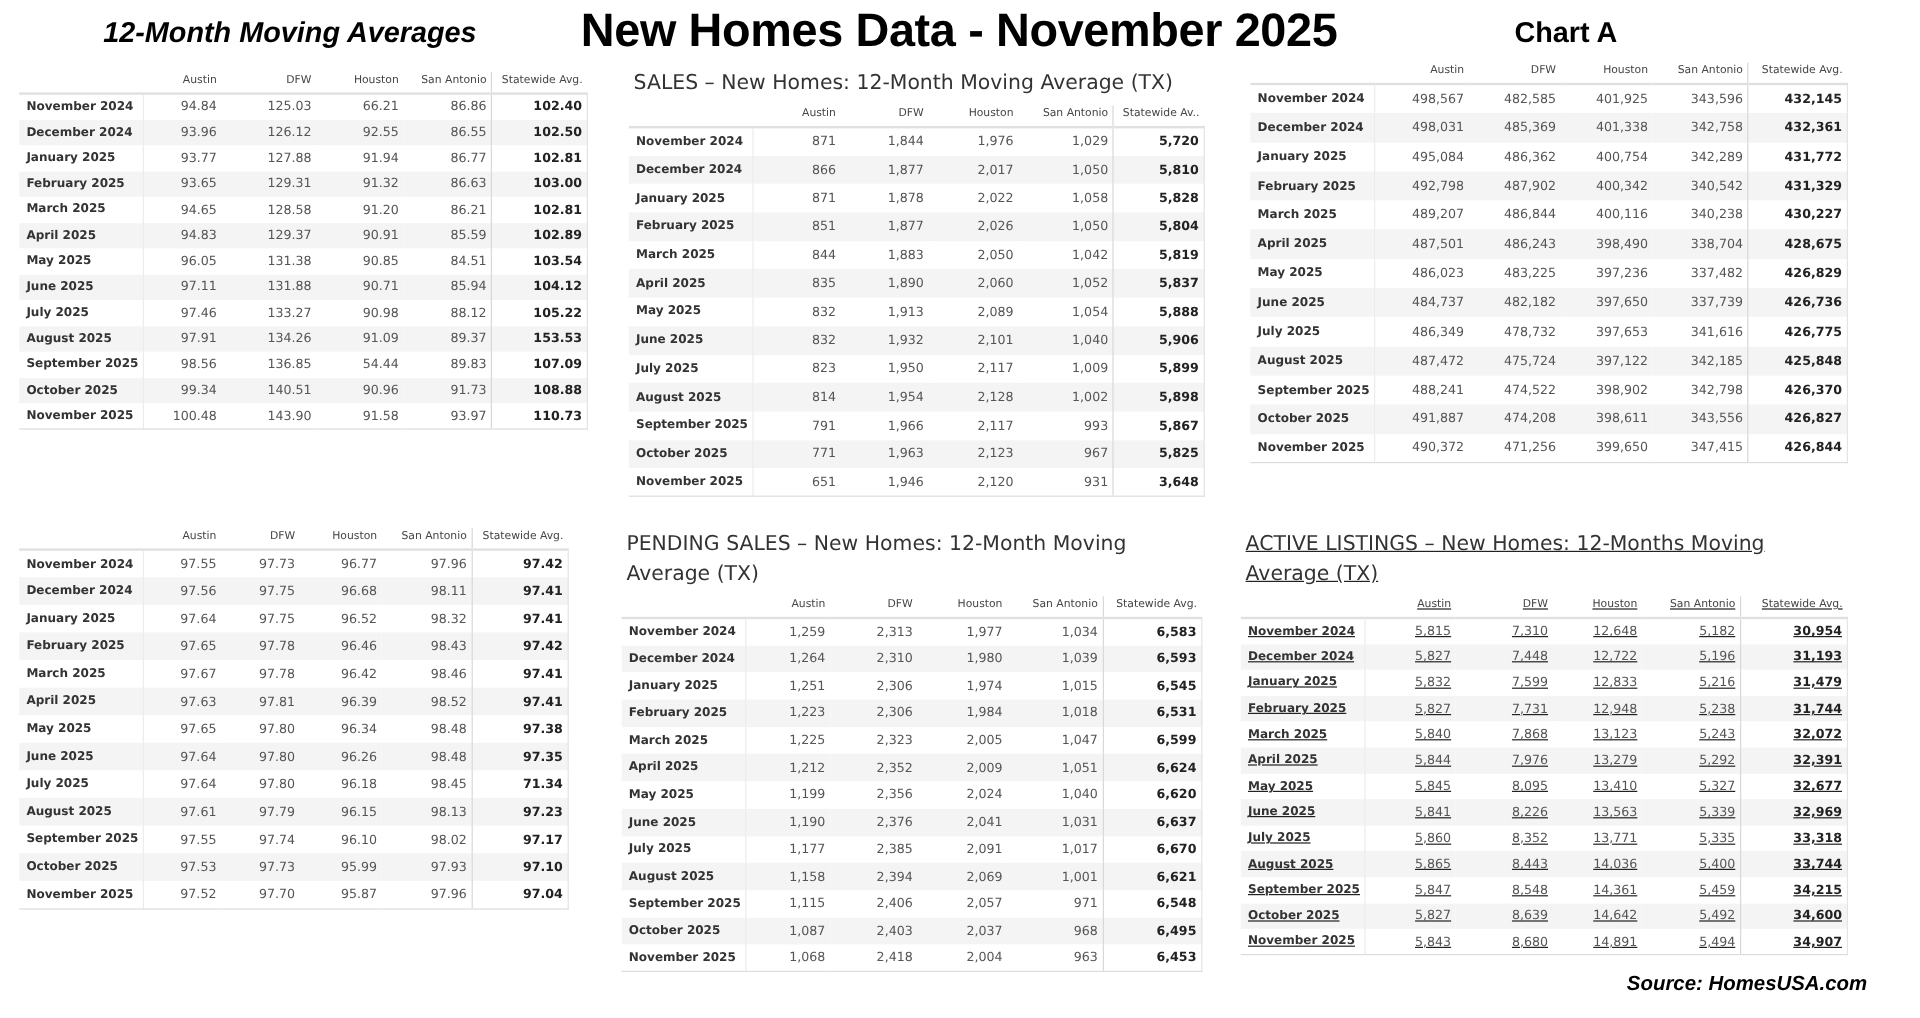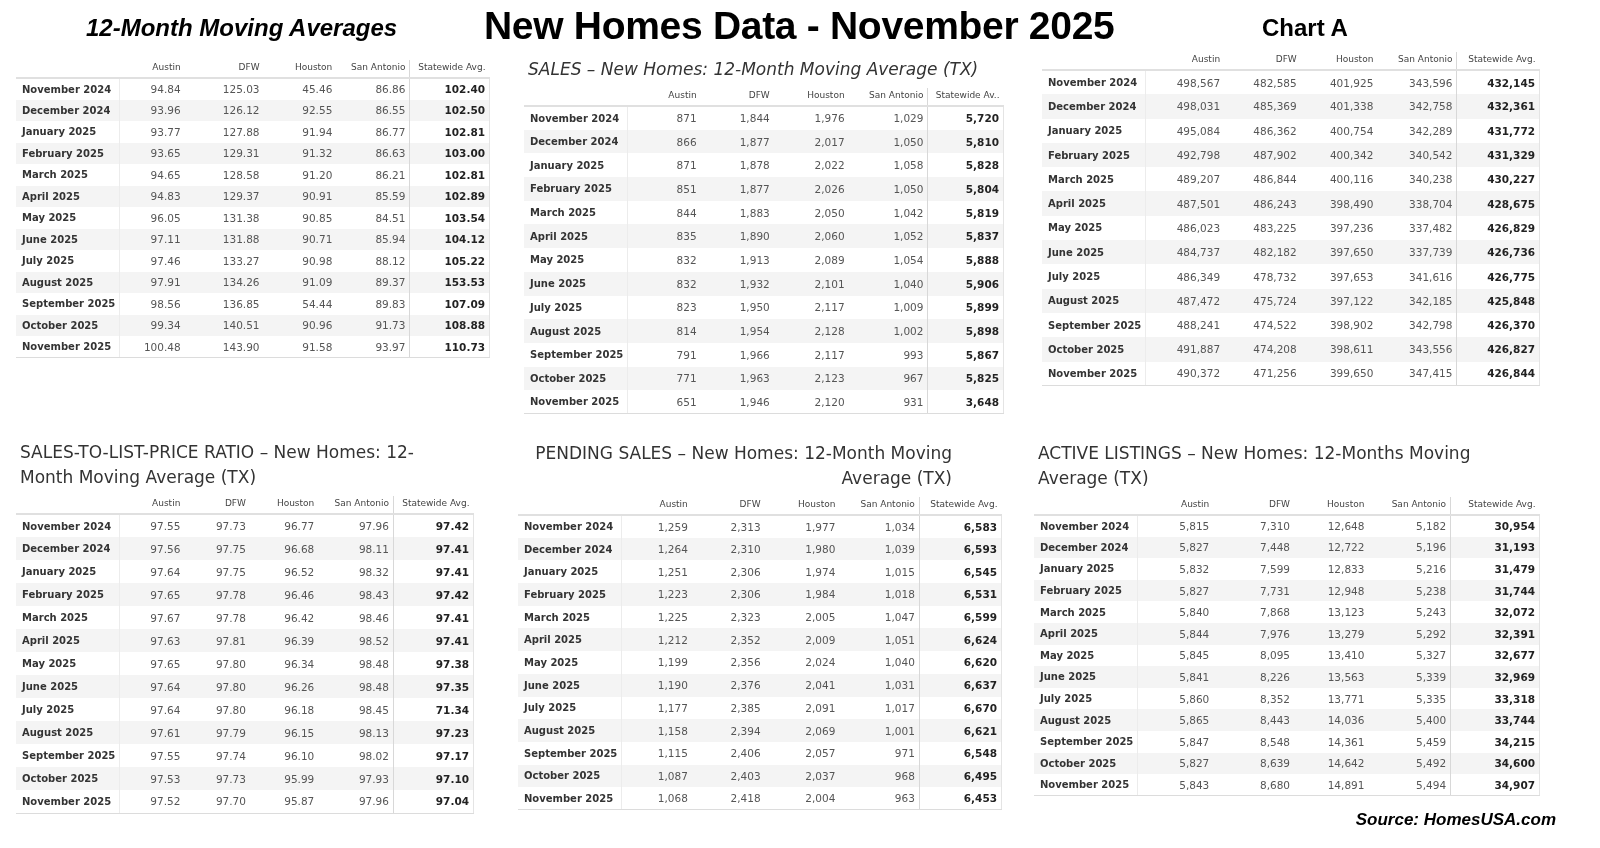--- a/index.html
+++ b/index.html
@@ -38,21 +38,21 @@
             <th style="width: 72px;">Houston</th>
             <th style="width: 68px;">San Antonio</th>
             <th class="sw" style="width: 72px;">Statewide Avg.</th>
           </tr>
         </thead>
         <tbody>
           <tr style="height: 21.5px;">
             <td class="lbl">November 2024</td>
             <td>94.84</td>
             <td>125.03</td>
-            <td>45.46</td>
+            <td>66.21</td>
             <td>86.86</td>
             <td class="sw">102.40</td>
           </tr>
           <tr class="alt" style="height: 21.5px;">
             <td class="lbl">December 2024</td>
             <td>93.96</td>
             <td>126.12</td>
             <td>92.55</td>
             <td>86.55</td>
             <td class="sw">102.50</td>
@@ -142,21 +142,21 @@
             <td>100.48</td>
             <td>143.90</td>
             <td>91.58</td>
             <td>93.97</td>
             <td class="sw">110.73</td>
           </tr>
         </tbody>
       </table>
     </div>
     <div class="panel" style="left: 524px; top: 57px; width: 480px;">
-      <div class="panel-title" style="width: 470px; font-style: italic;">SALES – New Homes:  12-Month Moving Average (TX)</div>
+      <div class="panel-title" style="width: 470px;">SALES – New Homes:  12-Month Moving Average (TX)</div>
       <table style="width: 480px;">
         <thead>
           <tr>
             <th style="width: 96px;"></th>
             <th style="width: 76px;">Austin</th>
             <th style="width: 76px;">DFW</th>
             <th style="width: 76px;">Houston</th>
             <th style="width: 76px;">San Antonio</th>
             <th class="sw" style="width: 68px;">Statewide Av..</th>
           </tr>
@@ -383,21 +383,20 @@
             <td>490,372</td>
             <td>471,256</td>
             <td>399,650</td>
             <td>347,415</td>
             <td class="sw">426,844</td>
           </tr>
         </tbody>
       </table>
     </div>
     <div class="panel" style="left: 16px; top: 440px; width: 458px;">
-      <div class="panel-title" style="width: 430px;">SALES-TO-LIST-PRICE RATIO – New Homes:  12-Month Moving Average (TX)</div>
       <table style="width: 458px;">
         <thead>
           <tr>
             <th style="width: 92px;"></th>
             <th style="width: 72px;">Austin</th>
             <th style="width: 74px;">DFW</th>
             <th style="width: 74px;">Houston</th>
             <th style="width: 74px;">San Antonio</th>
             <th class="sw" style="width: 74px;">Statewide Avg.</th>
           </tr>
@@ -504,21 +503,21 @@
             <td>97.52</td>
             <td>97.70</td>
             <td>95.87</td>
             <td>97.96</td>
             <td class="sw">97.04</td>
           </tr>
         </tbody>
       </table>
     </div>
     <div class="panel" style="left: 518px; top: 441px; width: 484px;">
-      <div class="panel-title" style="width: 430px; text-align: right;">PENDING SALES – New Homes:  12-Month Moving Average (TX)</div>
+      <div class="panel-title" style="width: 430px;">PENDING SALES – New Homes:  12-Month Moving Average (TX)</div>
       <table style="width: 484px;">
         <thead>
           <tr>
             <th style="width: 92px;"></th>
             <th style="width: 74px;">Austin</th>
             <th style="width: 78px;">DFW</th>
             <th style="width: 78px;">Houston</th>
             <th style="width: 78px;">San Antonio</th>
             <th class="sw" style="width: 76px;">Statewide Avg.</th>
           </tr>
@@ -624,21 +623,21 @@
             <td class="lbl">November 2025</td>
             <td>1,068</td>
             <td>2,418</td>
             <td>2,004</td>
             <td>963</td>
             <td class="sw">6,453</td>
           </tr>
         </tbody>
       </table>
     </div>
-    <div class="panel" style="left: 1034px; top: 441px; width: 506px;">
+    <div class="panel" style="left: 1034px; top: 441px; width: 506px; text-decoration: underline;">
       <div class="panel-title" style="width: 470px;">ACTIVE LISTINGS – New Homes: 12-Months  Moving Average (TX)</div>
       <table style="width: 506px;">
         <thead>
           <tr>
             <th style="width: 86px;"></th>
             <th style="width: 72px;">Austin</th>
             <th style="width: 78px;">DFW</th>
             <th style="width: 70px;">Houston</th>
             <th style="width: 76px;">San Antonio</th>
             <th class="sw" style="width: 82px;">Statewide Avg.</th>

